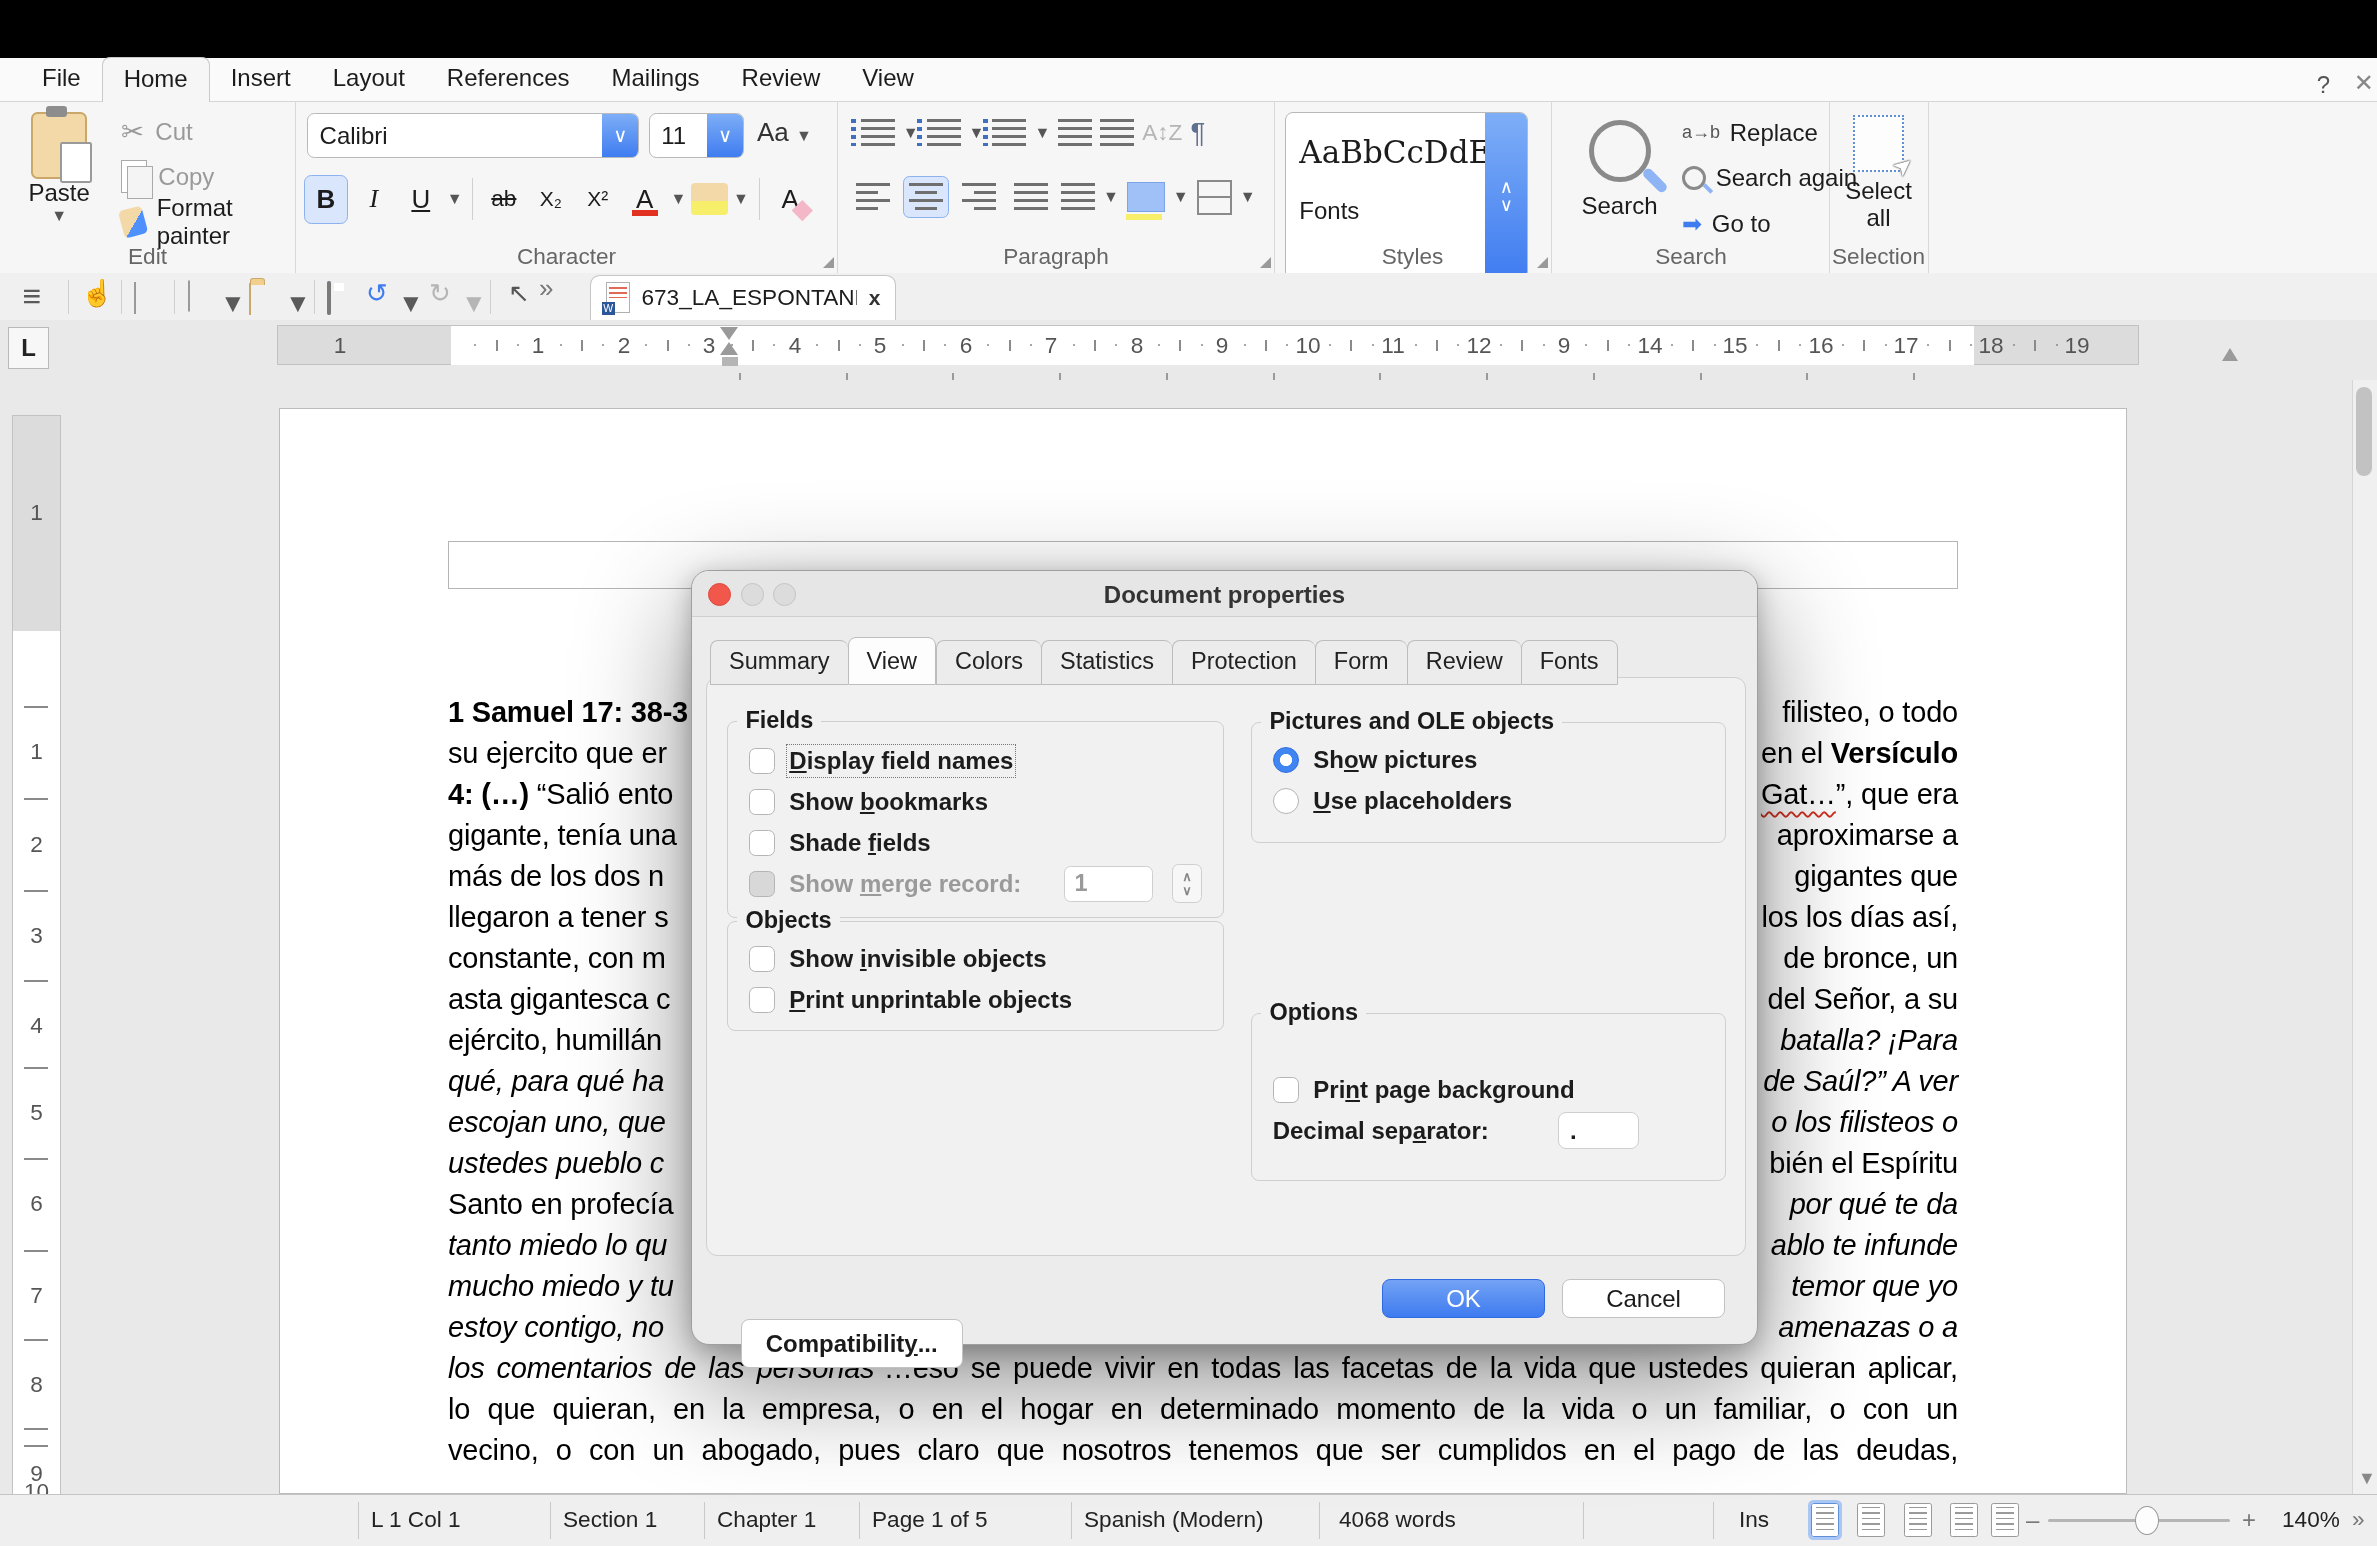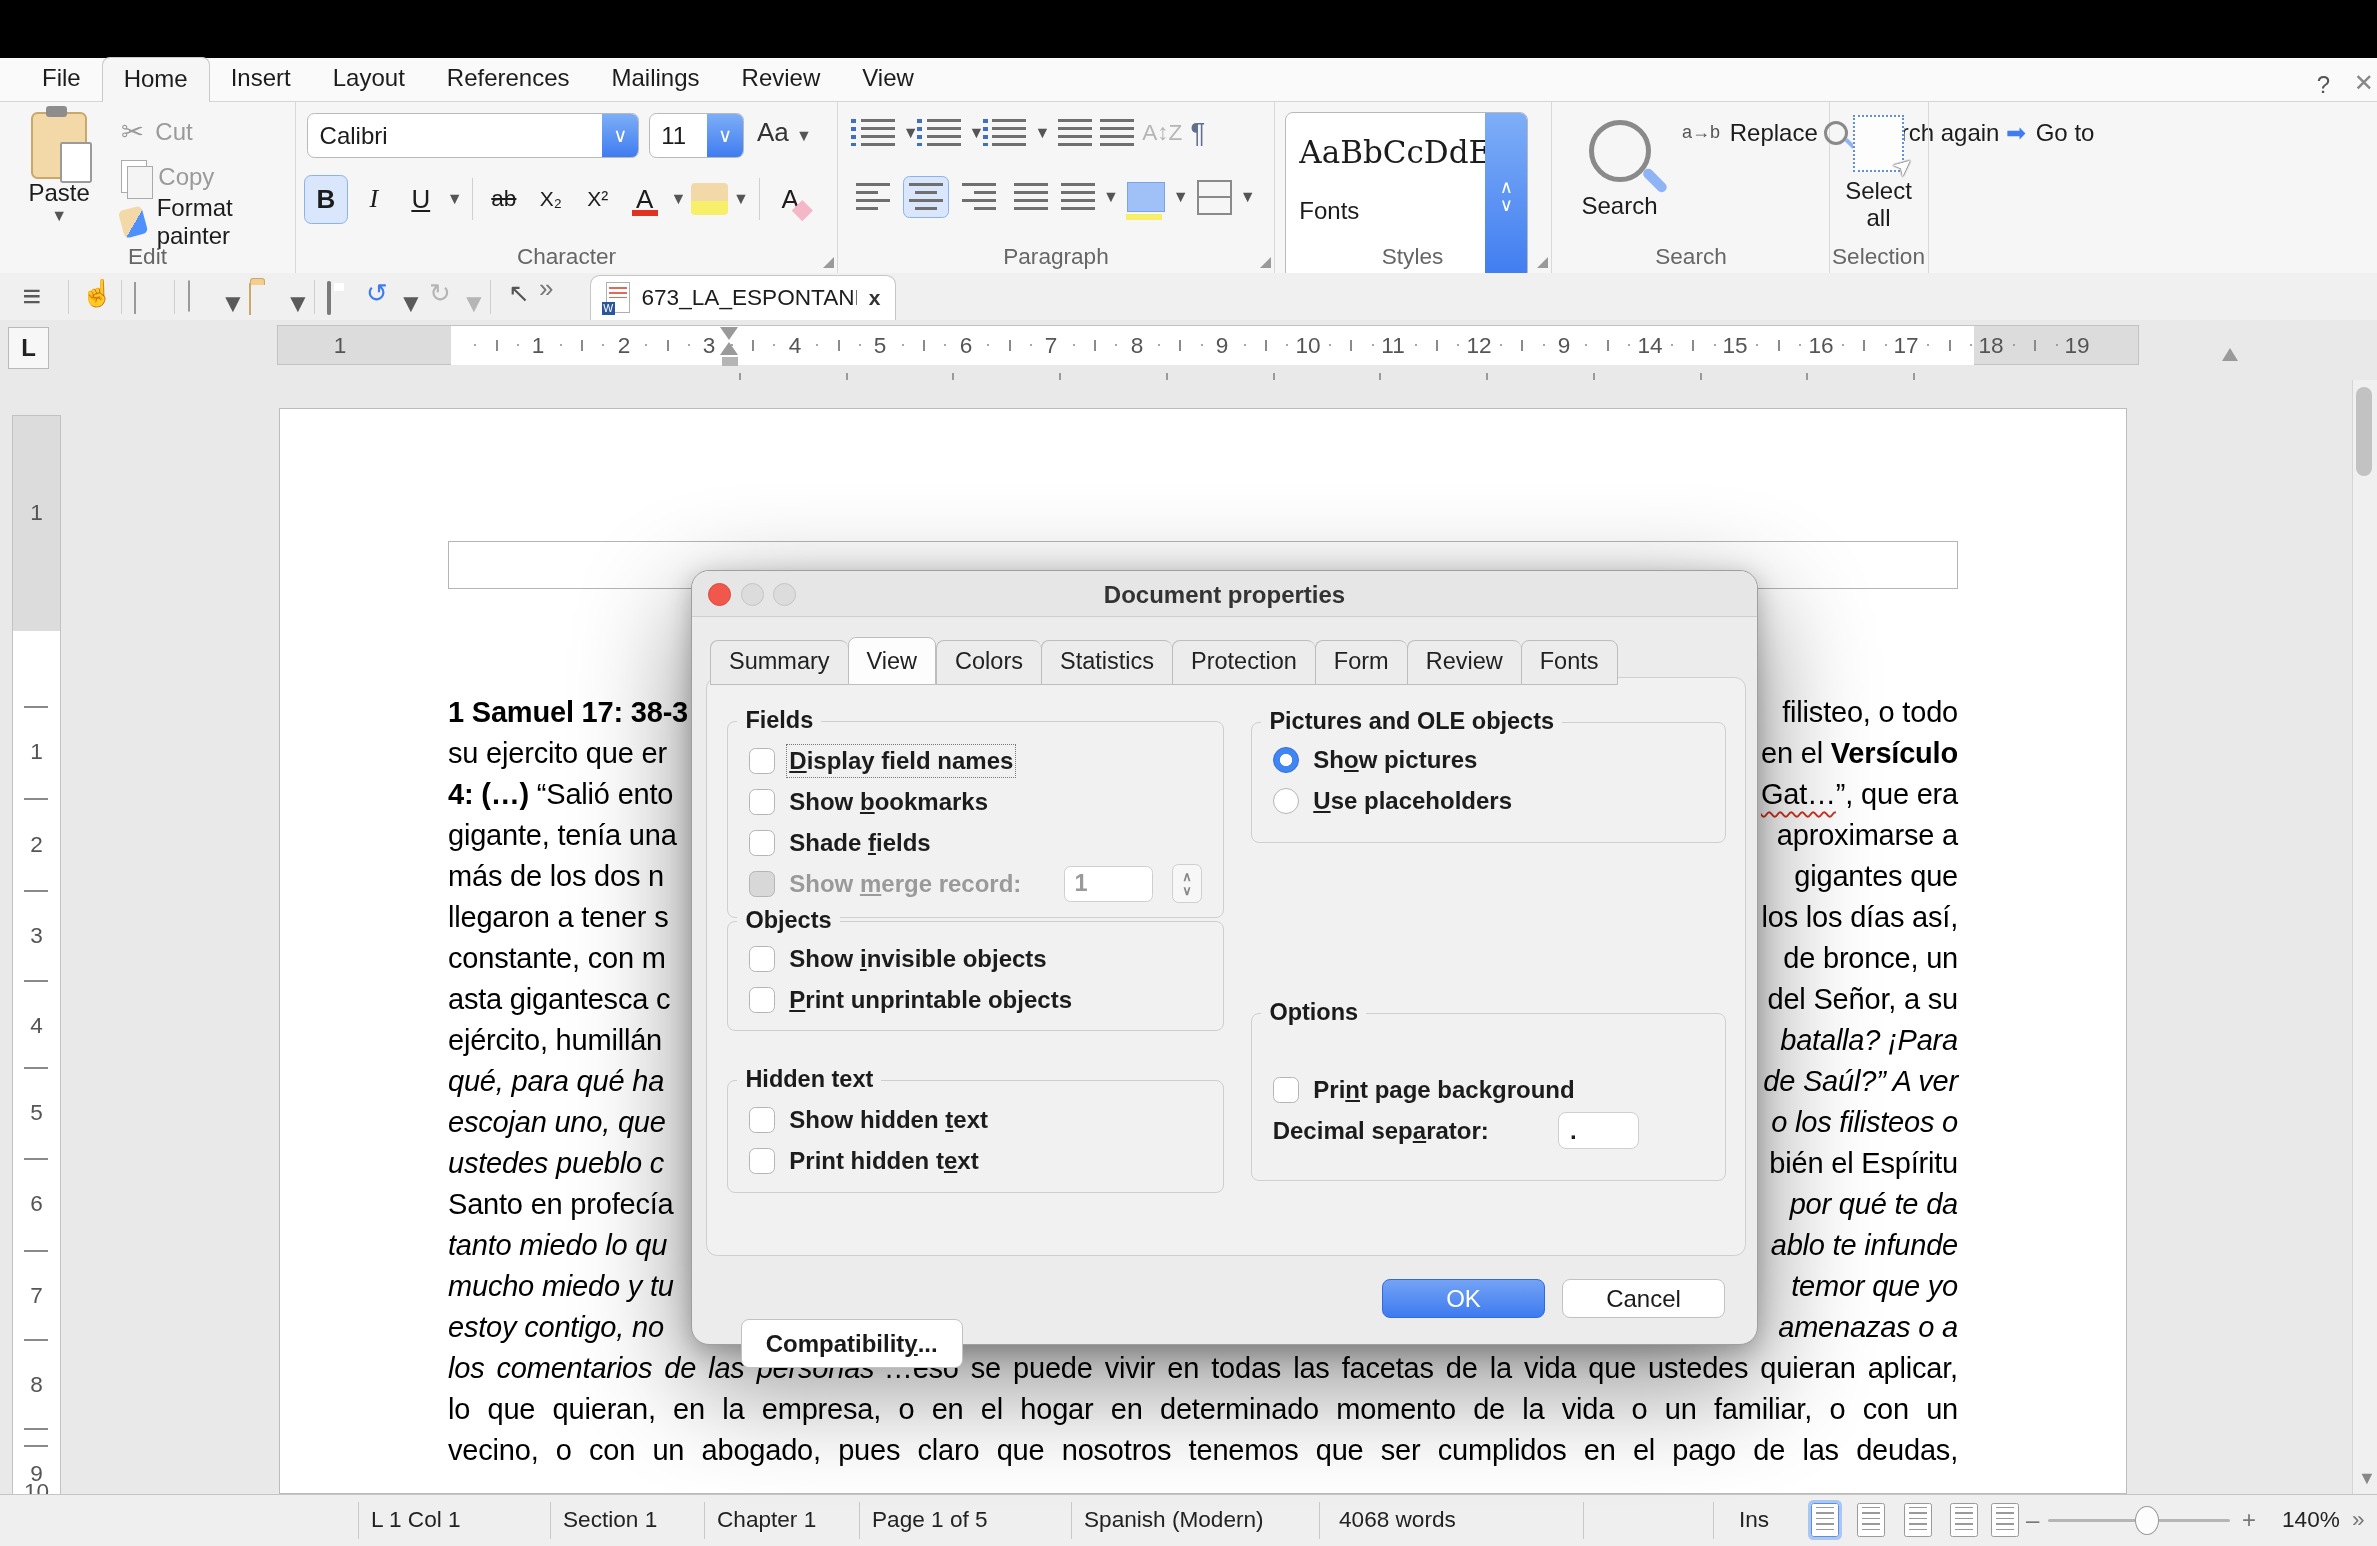--- a/index.html
+++ b/index.html
@@ -78,21 +78,21 @@
   .g-sty{left:1274px;width:278px;}
   .stybox{position:absolute;left:11.3px;top:9.7px;width:243px;height:168px;background:#fff;border:1.6px solid #b9b9b9;border-radius:8px;box-sizing:border-box;overflow:hidden;}
   .stypreview{font-family:"DejaVu Serif",serif;font-size:31px;padding:21px 0 0 13px;white-space:nowrap;}
   .styname{font-size:24px;padding:27.5px 0 0 13px;}
   .styscroll{position:absolute;right:0;top:0;width:42px;height:100%;background:linear-gradient(#7eaef7,#3f7cf0);color:#fff;
              display:flex;flex-direction:column;align-items:center;justify-content:center;font-size:18px;line-height:18px;}
   .g-search{left:1553px;width:277px;}
   .searchbig{position:absolute;left:18px;top:13px;width:97px;text-align:center;font-size:24px;}
   .mag{width:52px;height:52px;border:5.7px solid #8a8a8a;border-radius:50%;margin:4.9px auto 9.7px;position:relative;}
   .mag:after{content:"";position:absolute;right:-14.6px;bottom:-18px;width:9.7px;height:29px;background:#8fb4f5;border-radius:4.9px;transform:rotate(-45deg);}
-  .search-rows{position:absolute;left:129px;top:11.3px;display:flex;flex-direction:row;gap:6.5px;font-size:24px;}
+  .search-rows{position:absolute;left:129px;top:11.3px;display:flex;flex-direction:column;gap:6.5px;font-size:24px;}
   .srow{display:flex;align-items:center;gap:9.7px;height:39px;white-space:nowrap;}
   .ab-ic{font-size:18px;color:#555;}
   .minimag{width:18px;height:18px;border:3.2px solid #8a8a8a;border-radius:50%;position:relative;}
   .minimag:after{content:"";position:absolute;right:-6.5px;bottom:-7.3px;width:4px;height:11.3px;background:#8fb4f5;transform:rotate(-45deg);}
   .goarrow{color:#3f7cf0;font-size:24px;}
   .g-sel{left:1829px;width:100px;}
   .selbox{width:47px;height:53px;border:2.4px dotted #5f8fd7;margin:13px auto 4.9px;position:relative;background:#fdfdfd;}
   .selbox:after{content:"➤";position:absolute;right:-11.3px;bottom:-9.7px;font-size:24px;color:#fff;text-shadow:0 0 1.6px #333,0 0 1.6px #333;transform:rotate(-40deg);}
   .sel-label{text-align:center;font-size:24px;line-height:27.5px;}
   
@@ -646,33 +646,20 @@
             <div class="trow">
               <span class="cb"></span>
               <span class="lbl">Show <u>i</u>nvisible objects</span>
             </div>
             <div class="trow">
               <span class="cb"></span>
               <span class="lbl"><u>P</u>rint unprintable objects</span>
             </div>
           </div>
       </div>
-      <div class="grpbox" id="grp-hidden" style="left:20px;top:402px;width:497px;height:113px;">
-        <span class="grplbl">Hidden text</span>
-        <div class="rows" style="padding-top:18px;">
-            <div class="trow">
-              <span class="cb"></span>
-              <span class="lbl">Show hidden <u>t</u>ext</span>
-            </div>
-            <div class="trow">
-              <span class="cb"></span>
-              <span class="lbl">Print hidden t<u>e</u>xt</span>
-            </div>
-          </div>
-      </div>
       <div class="grpbox" id="grp-pictures" style="left:544px;top:44px;width:475px;height:121px;">
         <span class="grplbl">Pictures and OLE objects</span>
         <div class="rows" style="padding-top:16px;">
             <div class="trow">
               <span class="radio sel"></span>
               <span class="lbl">Sh<u>o</u>w pictures</span>
             </div>
             <div class="trow">
               <span class="radio un"></span>
               <span class="lbl"><u>U</u>se placeholders</span>

